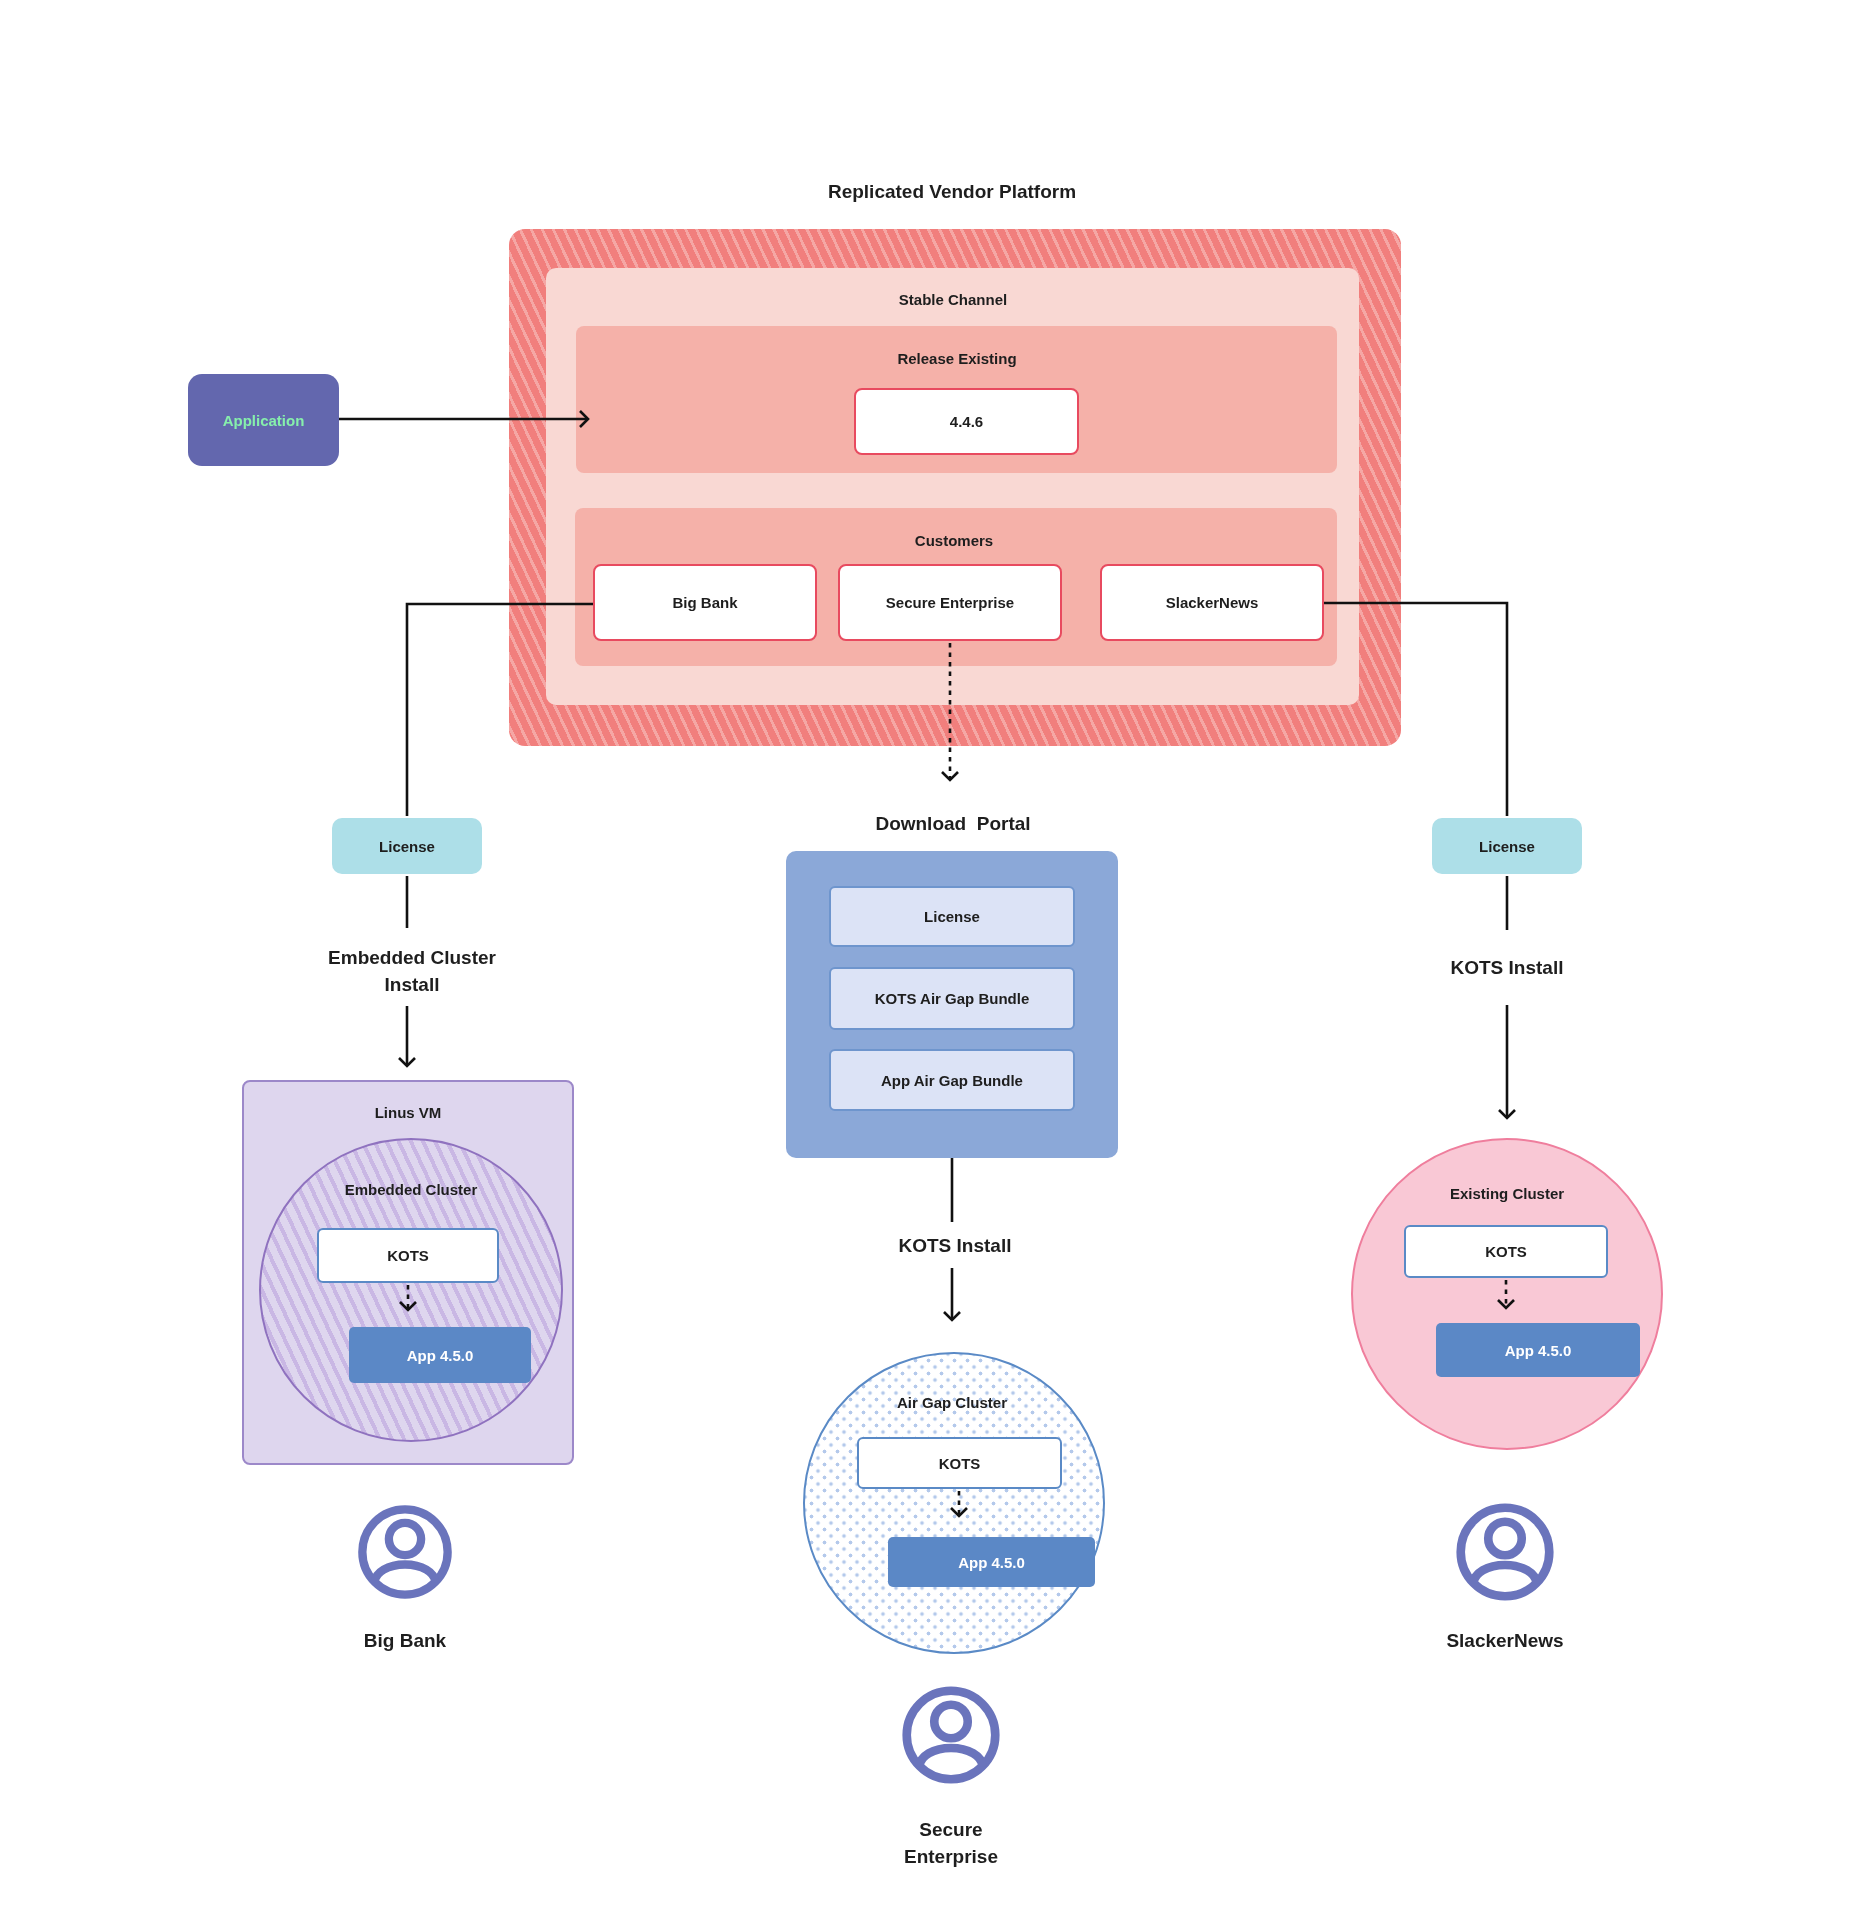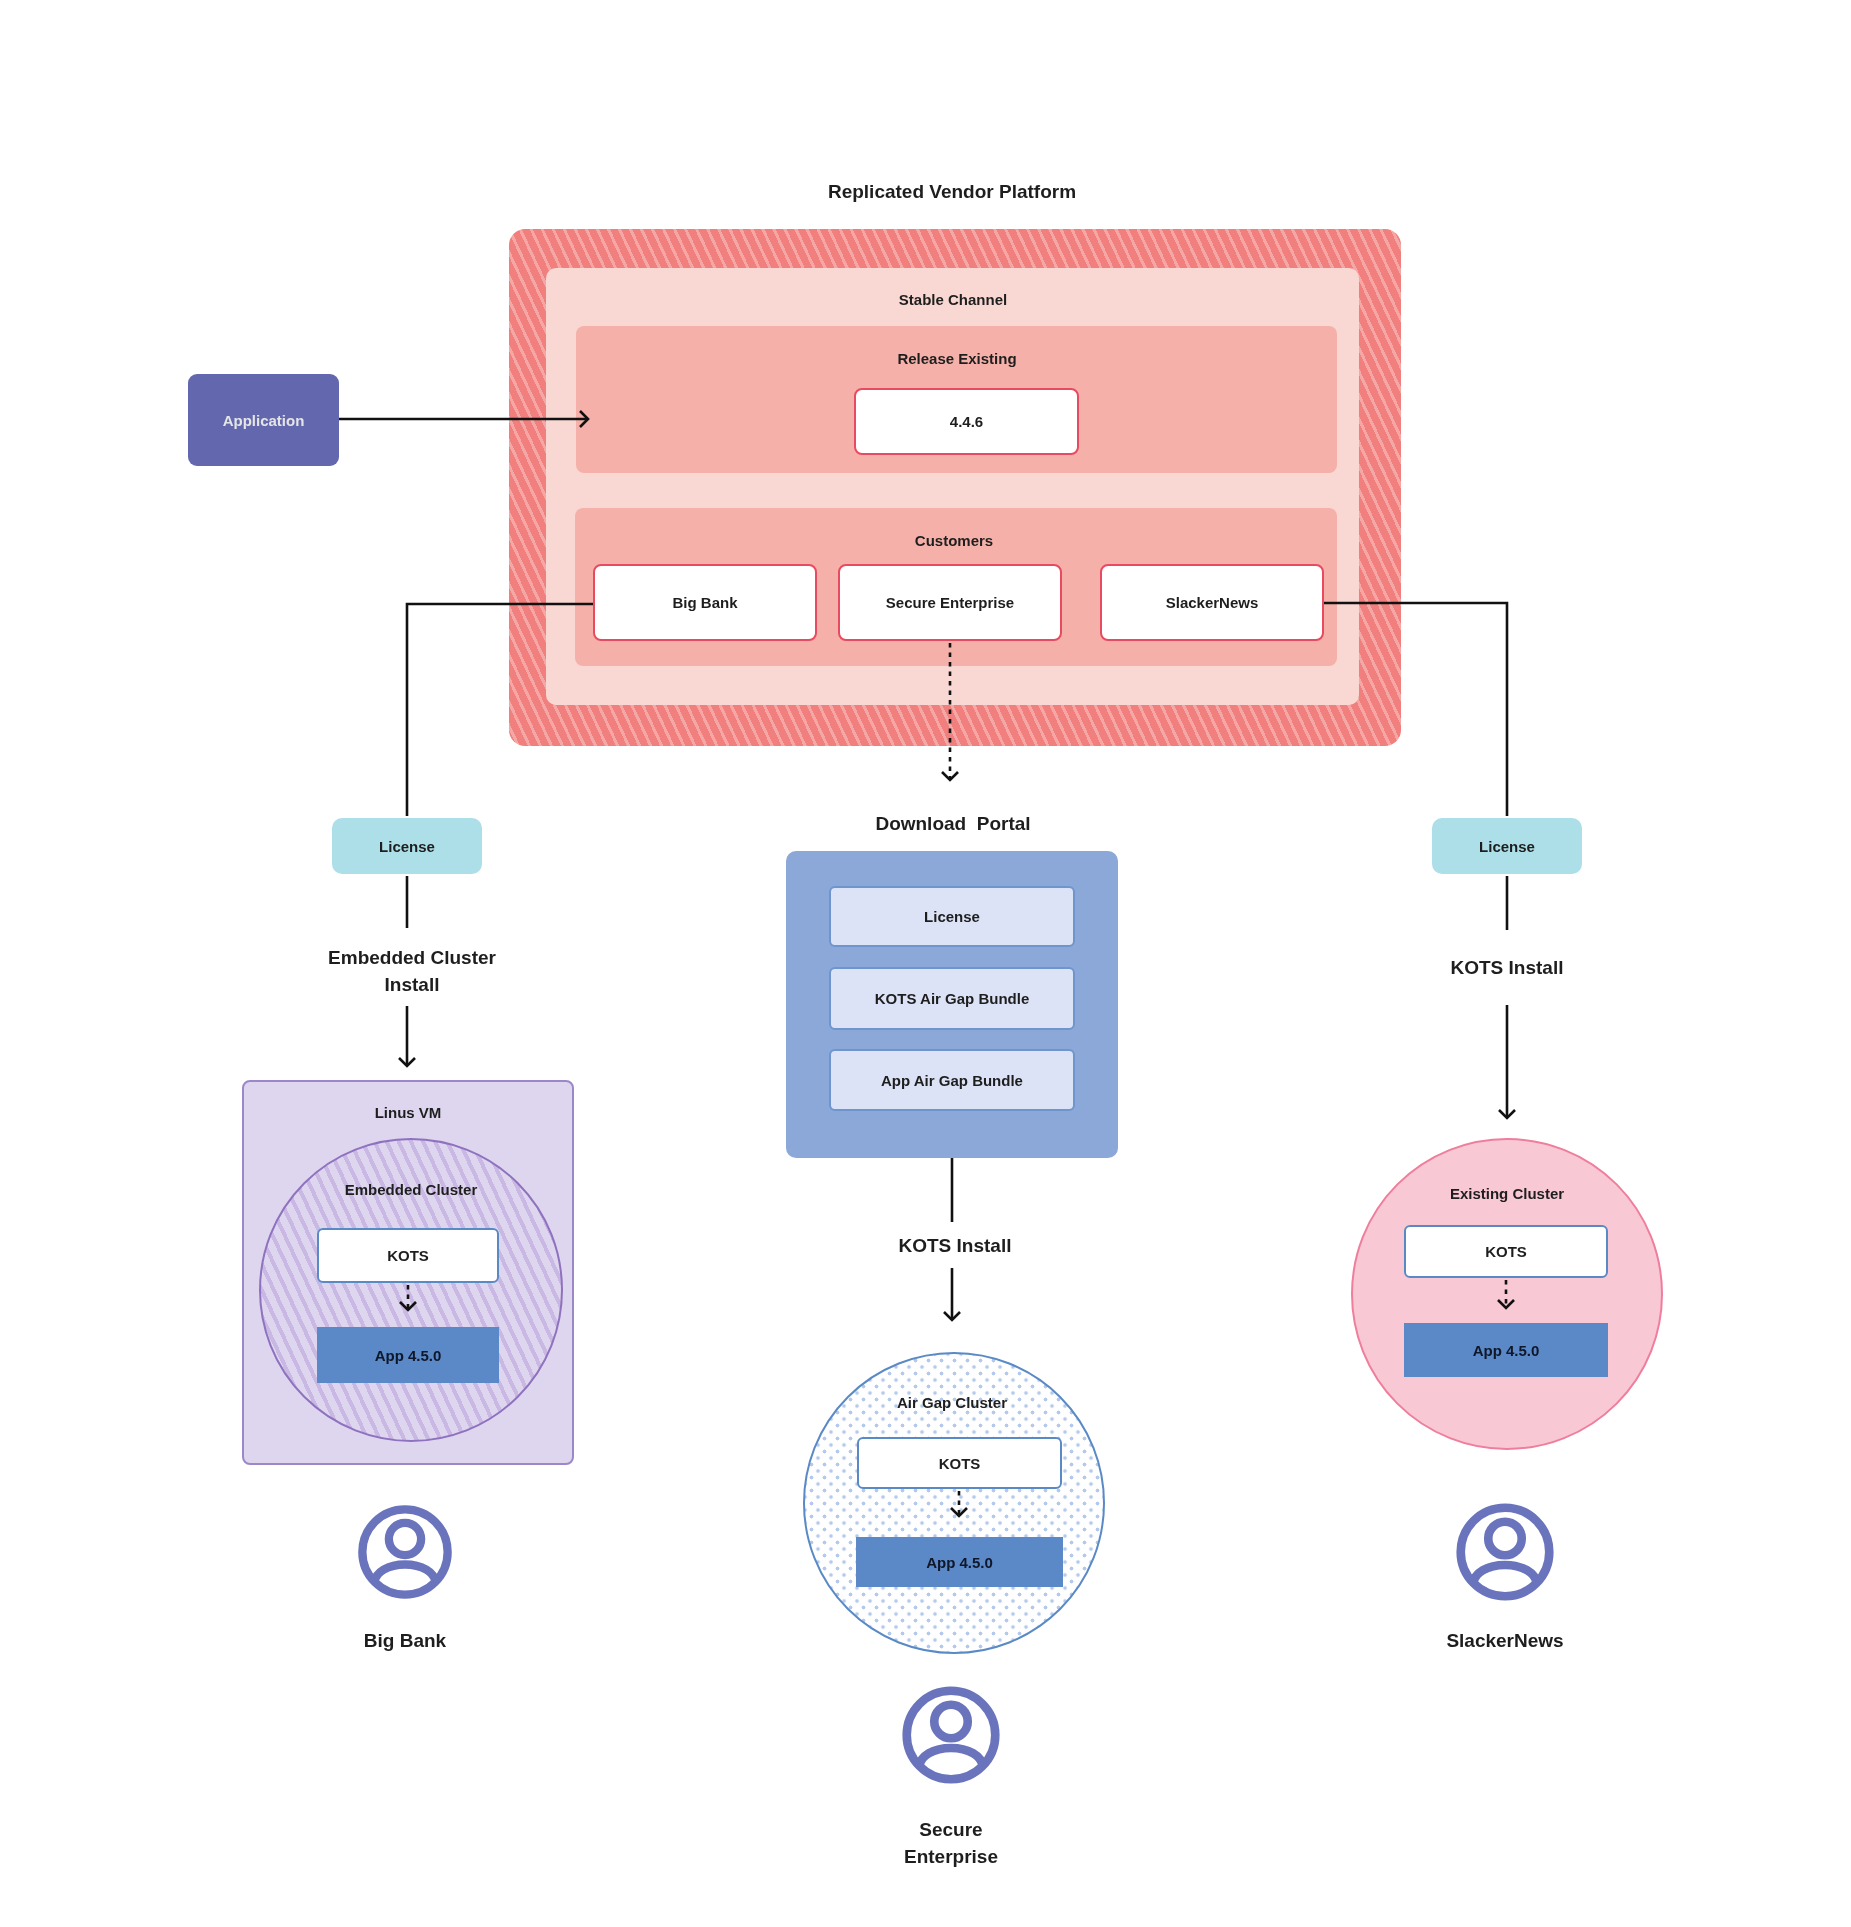--- a/index.html
+++ b/index.html
@@ -19,32 +19,32 @@
 
   
   .outer-hatch{
     border-radius:16px;
     background:repeating-linear-gradient(65deg,var(--hatch_dark) 0 7px,var(--hatch_light) 7px 10px);
   }
   .stable{background:var(--stable_bg);border-radius:10px;}
   .salmon{background:var(--salmon_bg);border-radius:8px;}
   .release-current{background:var(--accent_red);border-radius:8px;color:#fff;}
   .white-red{background:#fff;border:2px solid var(--accent_red);border-radius:8px;}
-  .app-box{background:var(--app_purple);border-radius:9px;color:#e5e5e5;}
+  .app-box{background:var(--app_purple);border-radius:14px;color:#86efac;}
   .teal{background:var(--teal);border-radius:10px;}
 
   
   .linus{background:var(--linus_bg);border:2px solid var(--linus_border);border-radius:8px;}
   .circle{border-radius:50%;}
   .purple-hatch{
     background:repeating-linear-gradient(65deg,var(--linus_bg) 0 7px,var(--purple_stripe) 7px 11px);
     border:2px solid var(--purple_circle_border);
   }
   .kots{background:#fff;border:2px solid var(--blue_border);border-radius:6px;text-align:right;}
-  .appblue{background:var(--app_blue);border-radius:0;color:#0f172a;}
+  .appblue{background:var(--app_blue);border-radius:5px;color:#ffffff;margin-left:32px;}
 
   
   .portal{background:var(--portal_bg);border-radius:10px;}
   .portal-item{background:var(--portal_item_bg);border:2px solid var(--portal_item_border);border-radius:6px;}
   .dots{
     background-color:#ffffff;
     background-image:radial-gradient(var(--dot_blue) 1.7px,transparent 2.2px),
                      radial-gradient(var(--dot_blue) 1.7px,transparent 2.2px);
     background-size:13px 13px;
     background-position:0 0,6.5px 6.5px;

